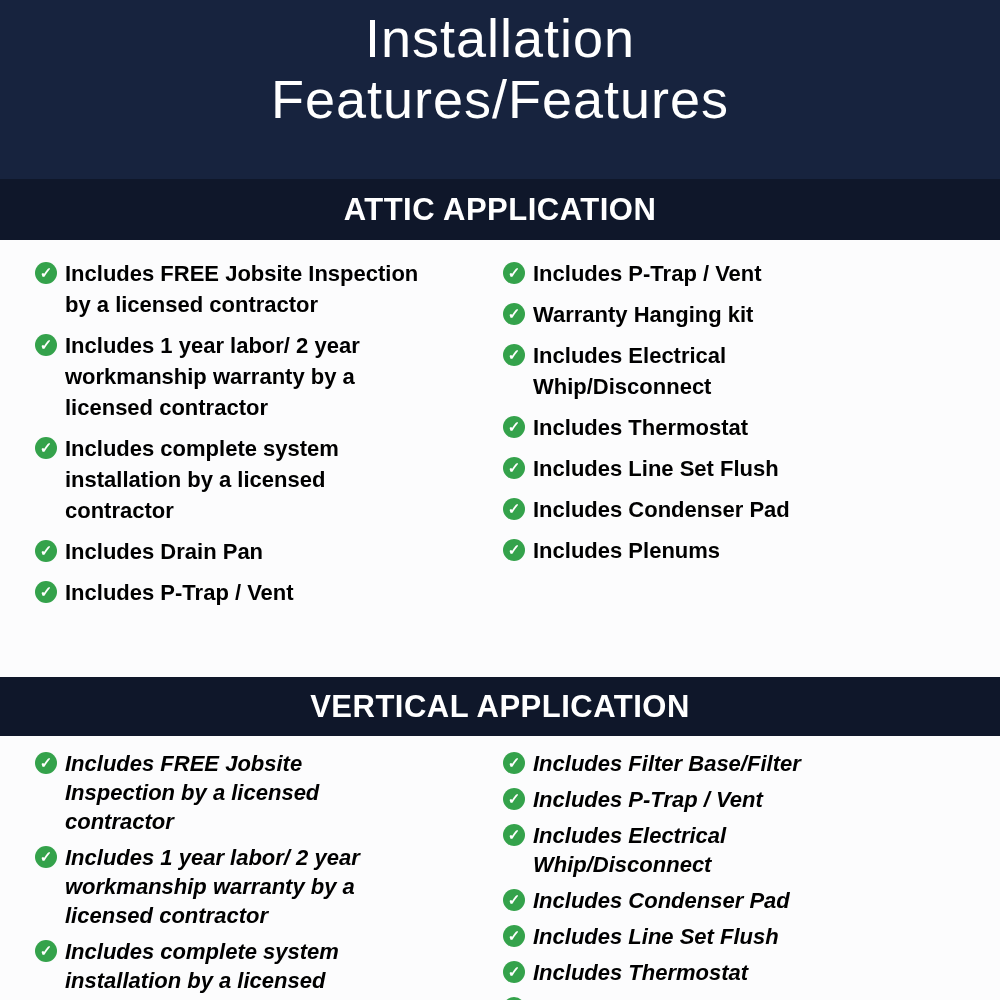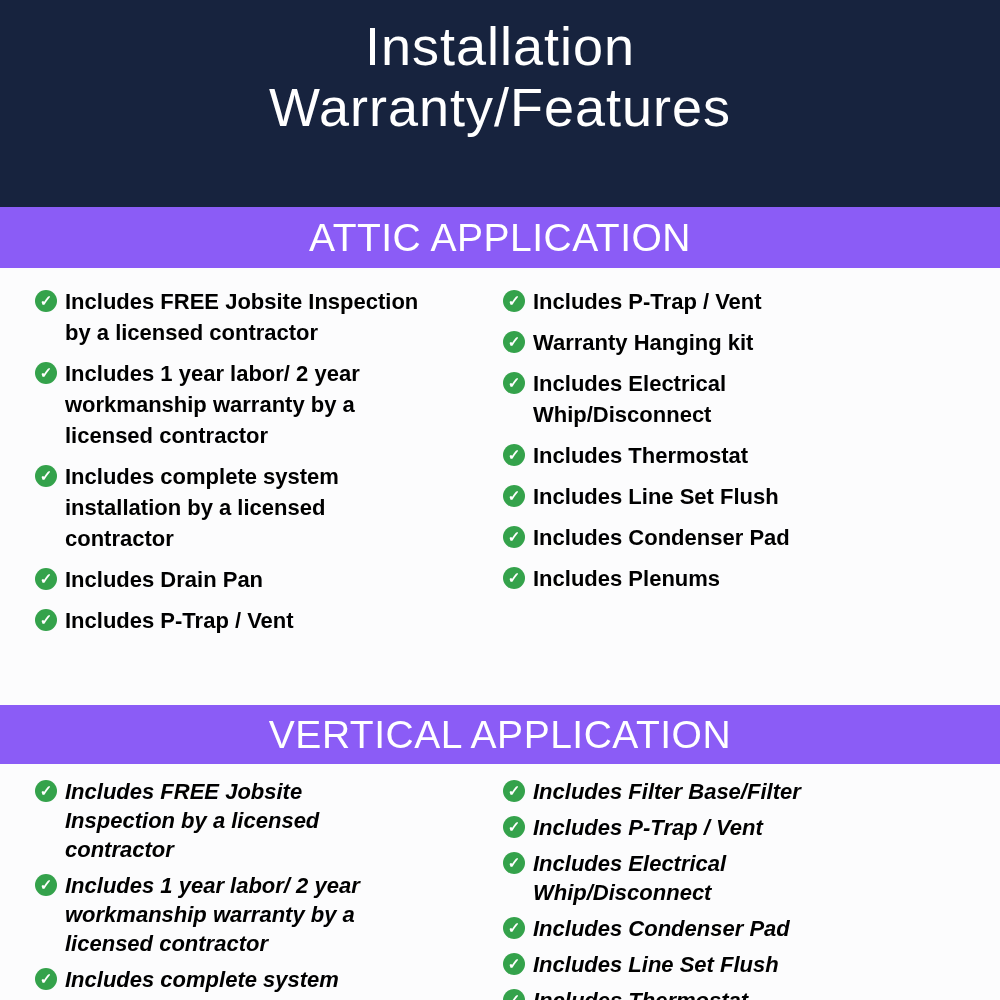--- a/index.html
+++ b/index.html
@@ -10,44 +10,44 @@
   }
   .poster {
     width: 1000px;
     height: 1000px;
     background: #FCFCFD;
     overflow: hidden;
   }
 
   
   .hero {
-    height: 207px;
+    height: 179px;
     background: #17233E;
     color: #ffffff;
     text-align: center;
-    padding-top: 16px;
+    padding-top: 8px;
   }
   .hero h1 {
     font-weight: 300;
     font-size: 54px;
     line-height: 61px;
     letter-spacing: 1px;
   }
   .hero .title-line { display: block; }
 
   
   .banner {
     height: 60px;
-    background: #8b5cf6;
+    background: #0f172a;
     color: #ffffff;
     display: flex;
     align-items: center;
     justify-content: center;
-    font-weight: 400;
-    font-size: 39px;
+    font-weight: 700;
+    font-size: 31px;
     letter-spacing: 0.5px;
   }
   .banner.first { height: 61px; }
   .banner.second { height: 59px; margin-top: 46px; }
 
   
   .list-section {
     display: flex;
     background: #FCFCFD;
   }
@@ -91,21 +91,21 @@
   .vertical .item-text { line-height: 29px; font-style: italic; }
 </style>
 </head>
 <body>
 
 <div class="poster">
 
   <header class="hero">
     <h1>
         <span class="title-line">Installation</span>
-        <span class="title-line">Warranty/Features</span>
+        <span class="title-line">Features/Features</span>
       </h1>
   </header>
 
   <div class="banner first">
     <span>ATTIC APPLICATION</span>
   </div>
 
   <section class="list-section attic">
     <ul class="col left">
       <li class="item">

